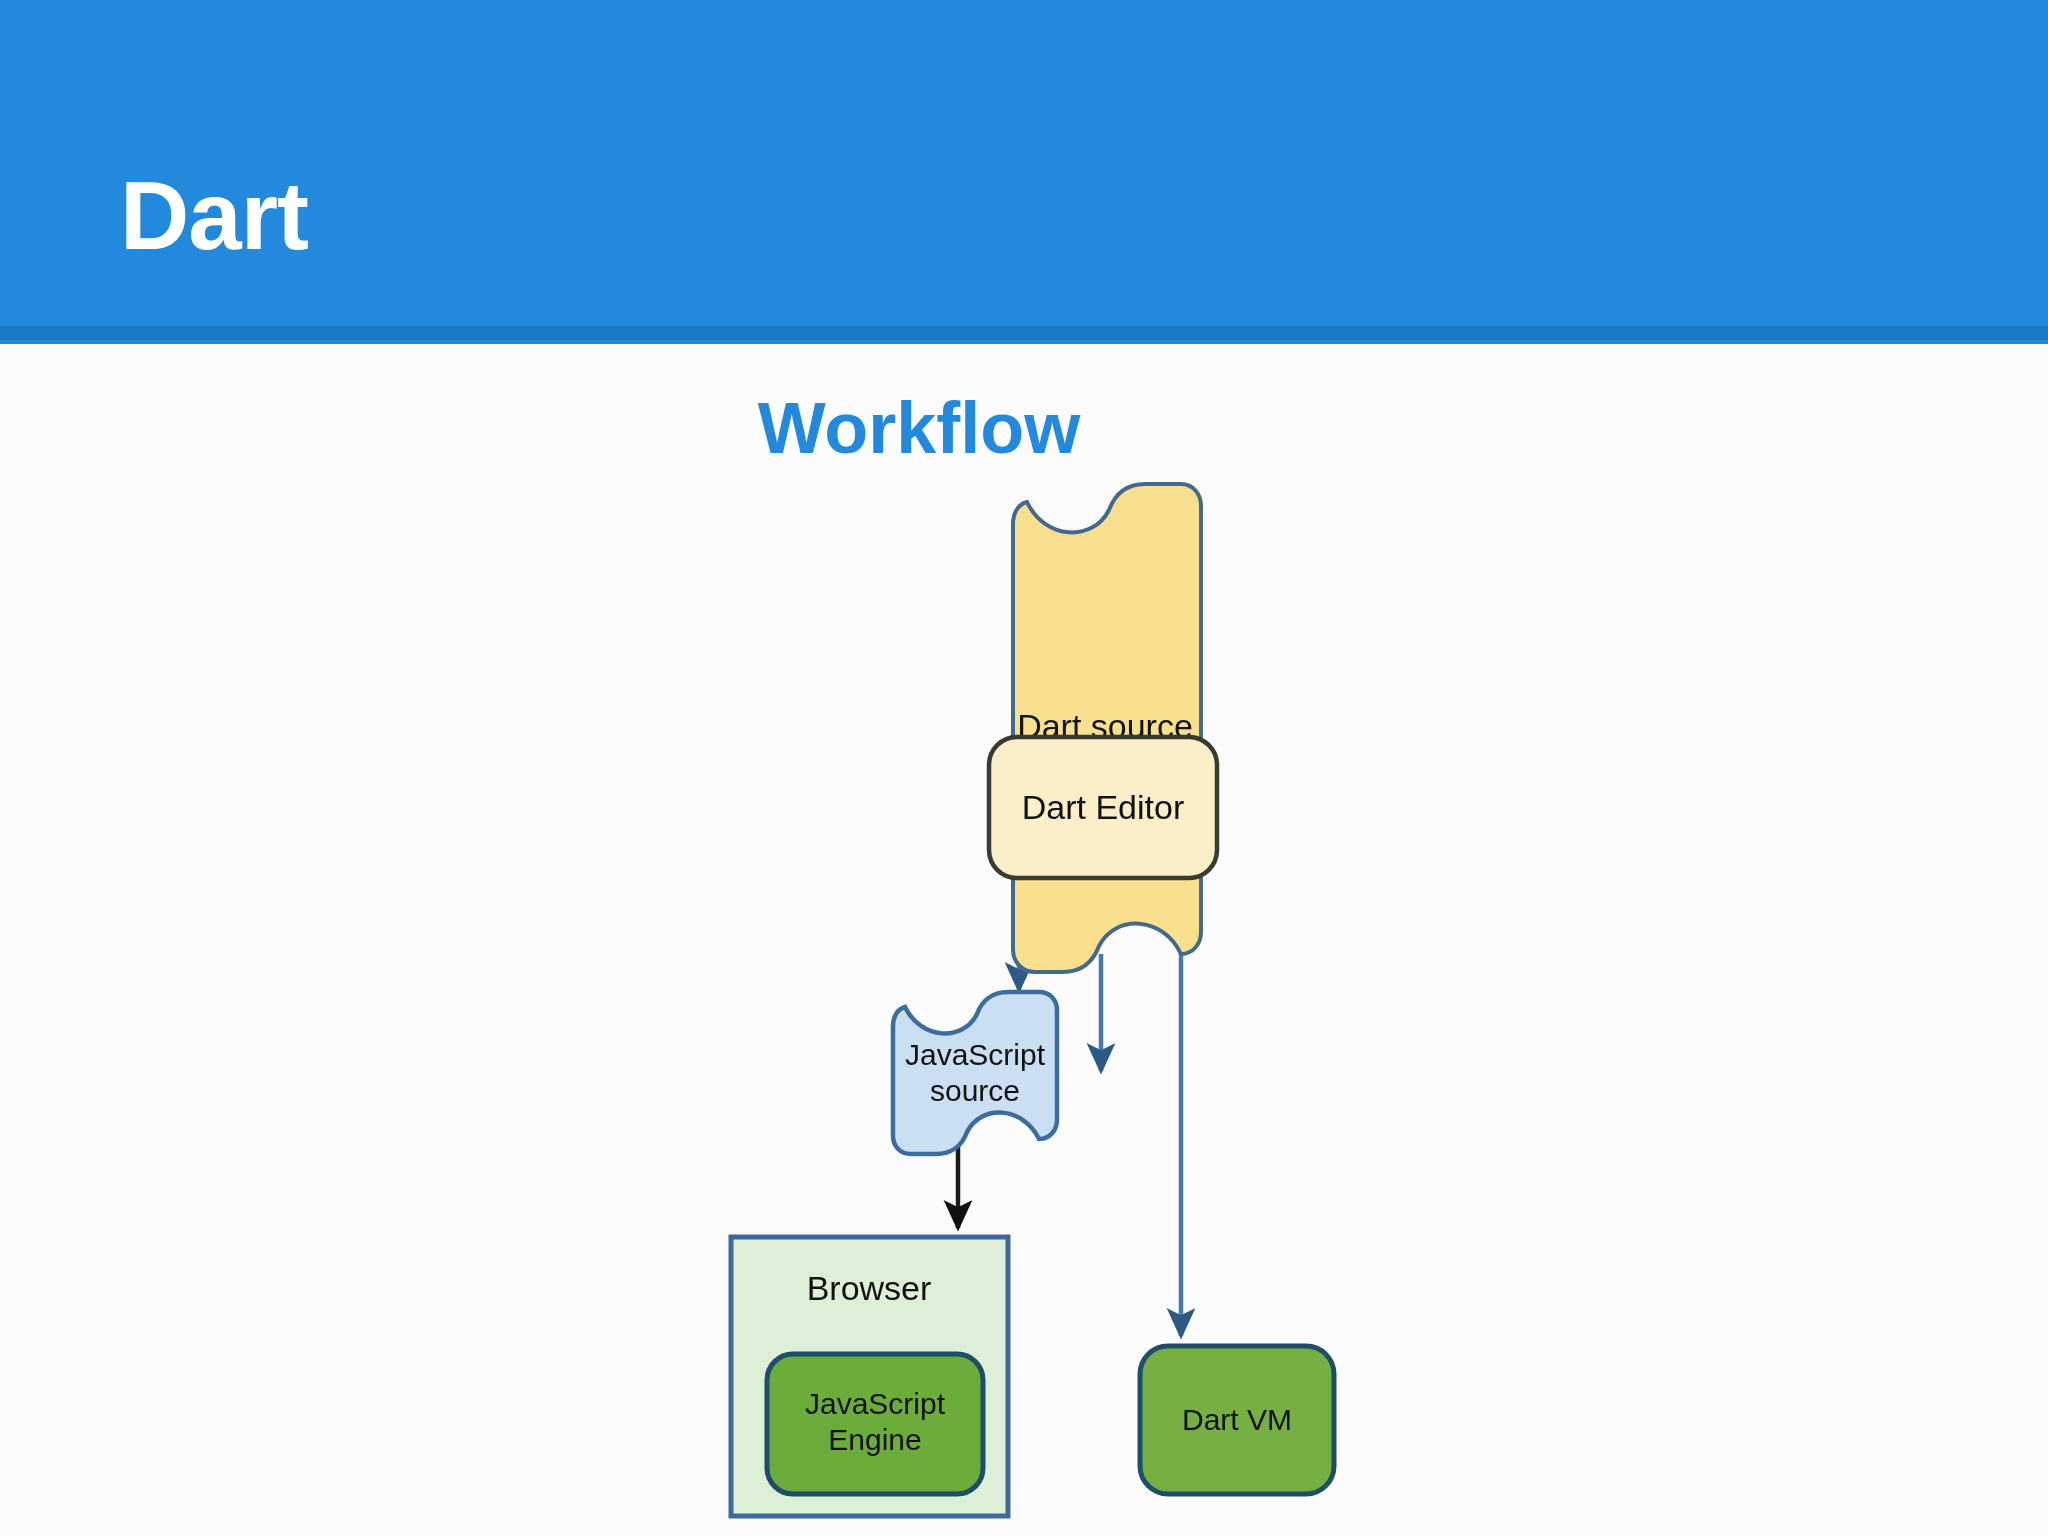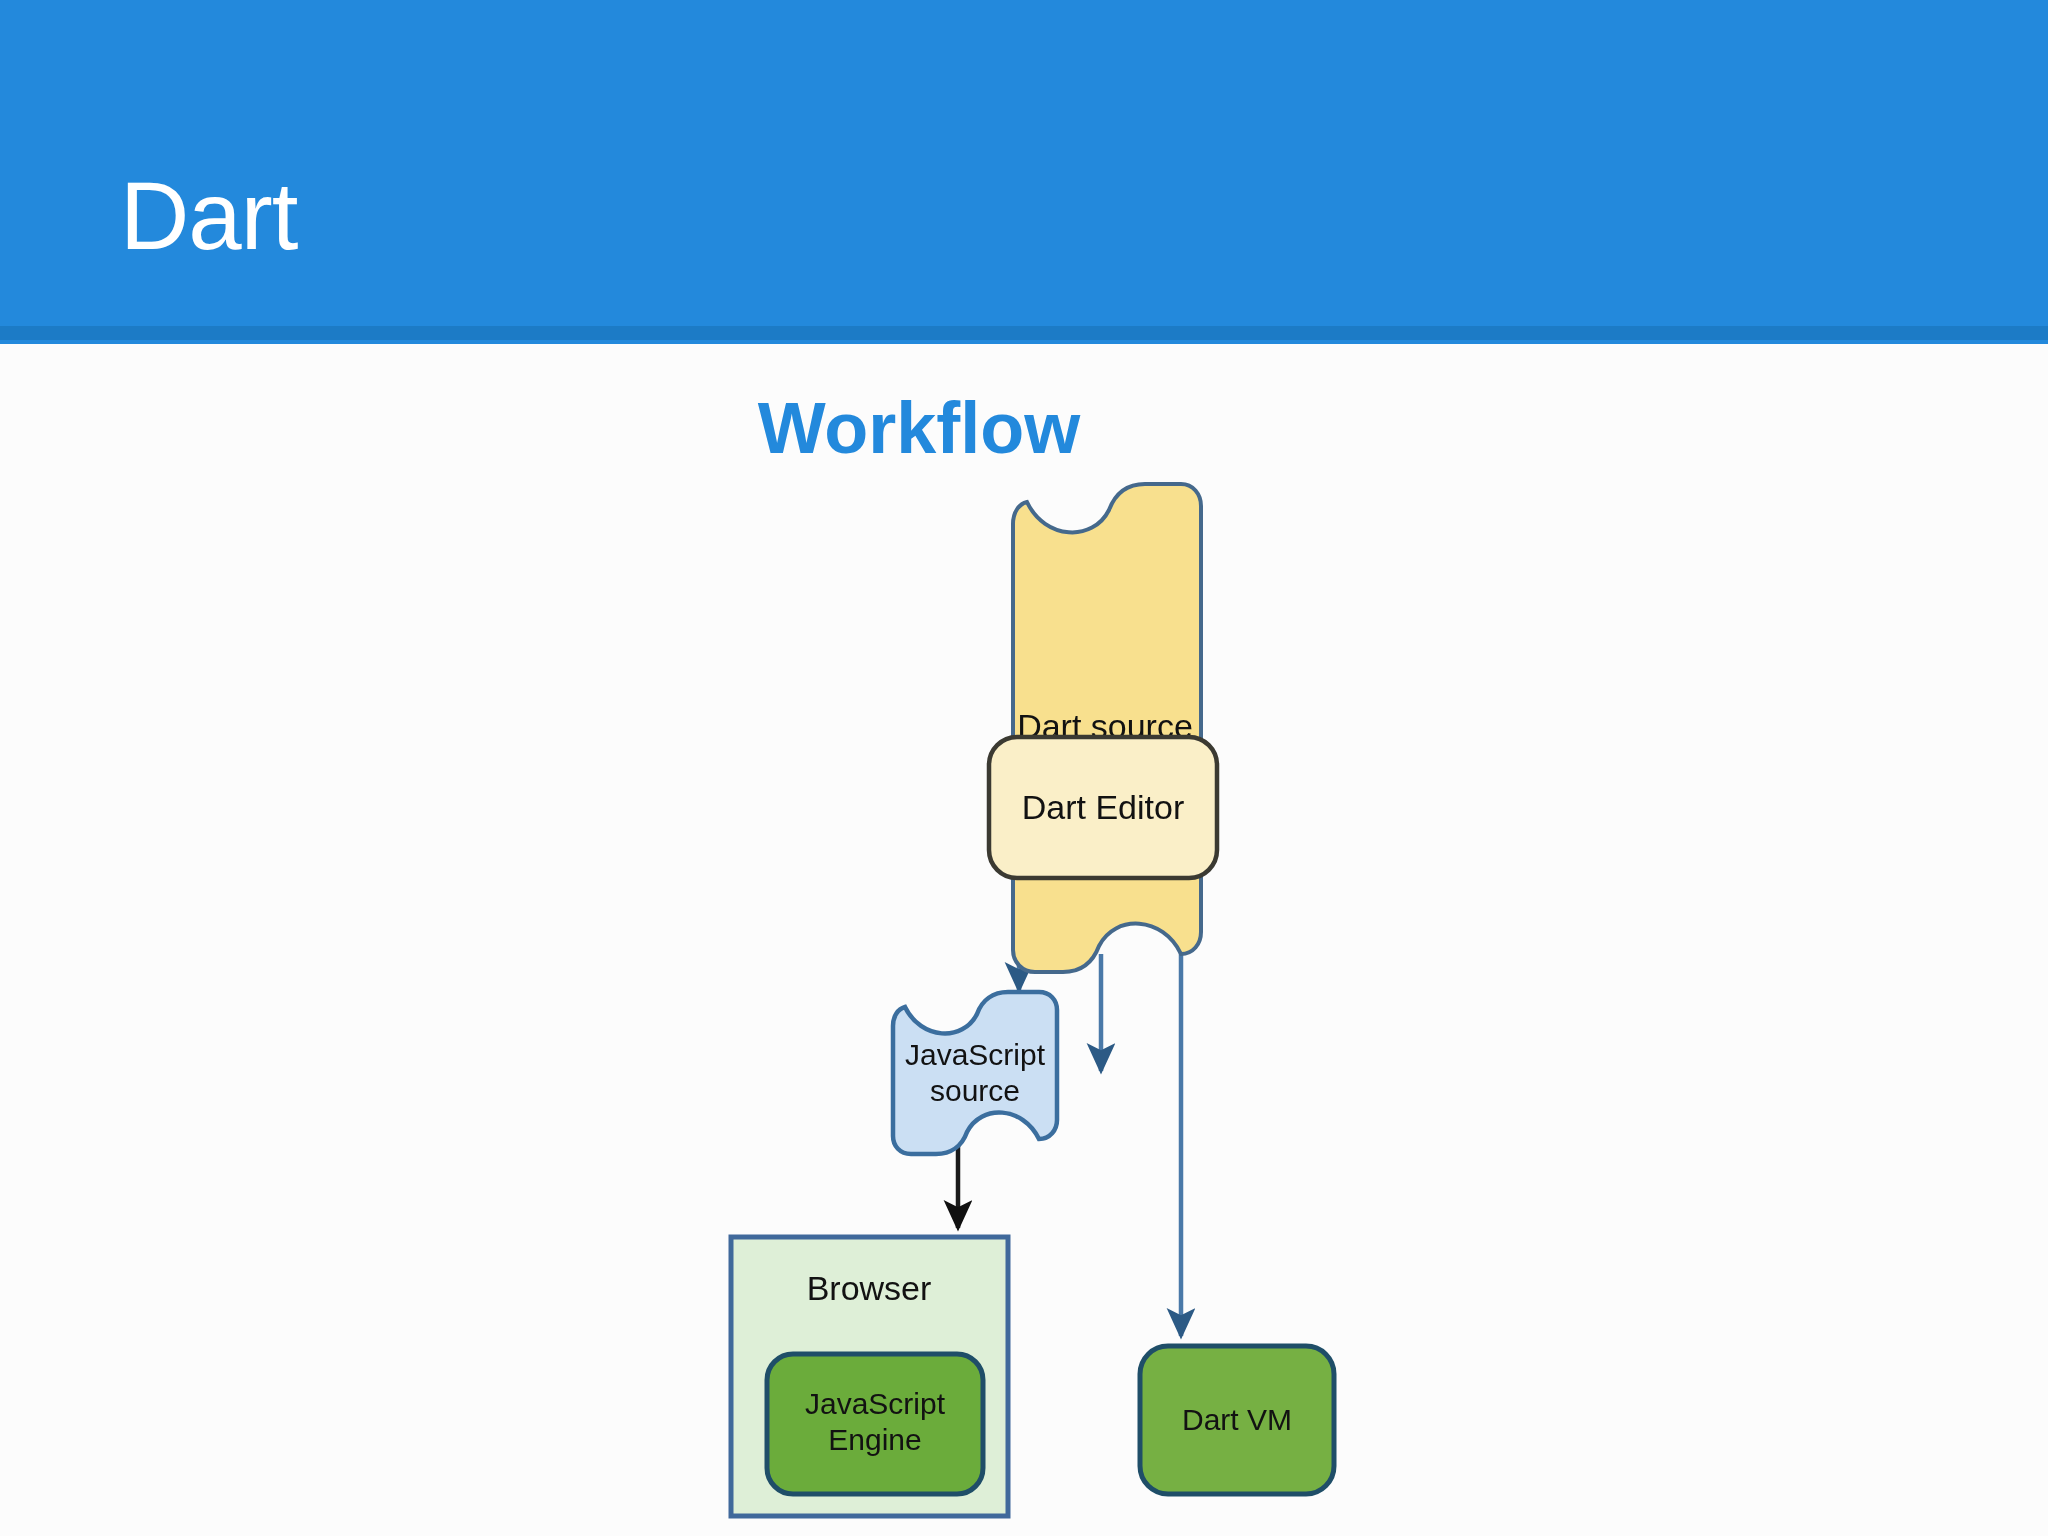--- a/index.html
+++ b/index.html
@@ -39,21 +39,21 @@
     top: 340px;
     width: 2048px;
     height: 4px;
     background: #2389DC;
   }
   #slide-title {
     position: absolute;
     left: 120px;
     top: 168px;
     font-size: 96px;
-    font-weight: normal;
+    font-weight: bold;
     color: #ffffff;
     letter-spacing: -1px;
     line-height: 1;
     white-space: nowrap;
   }
 
   
   #slide-body {
     position: absolute;
     left: 0;

